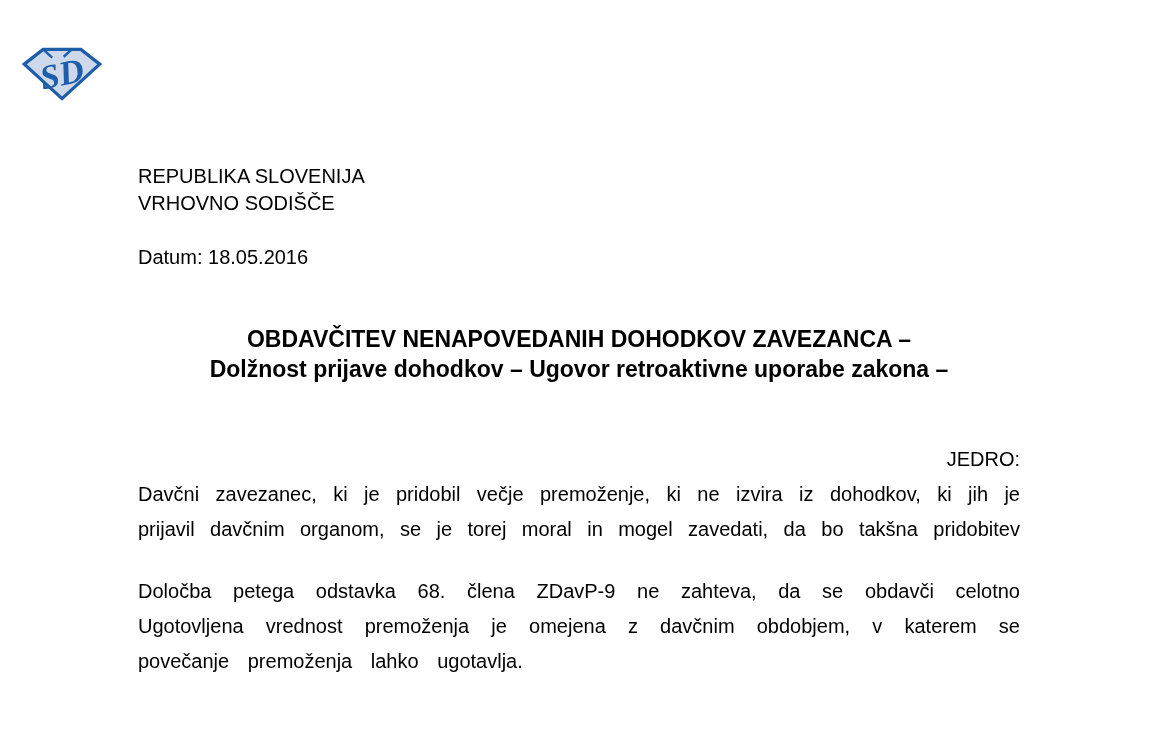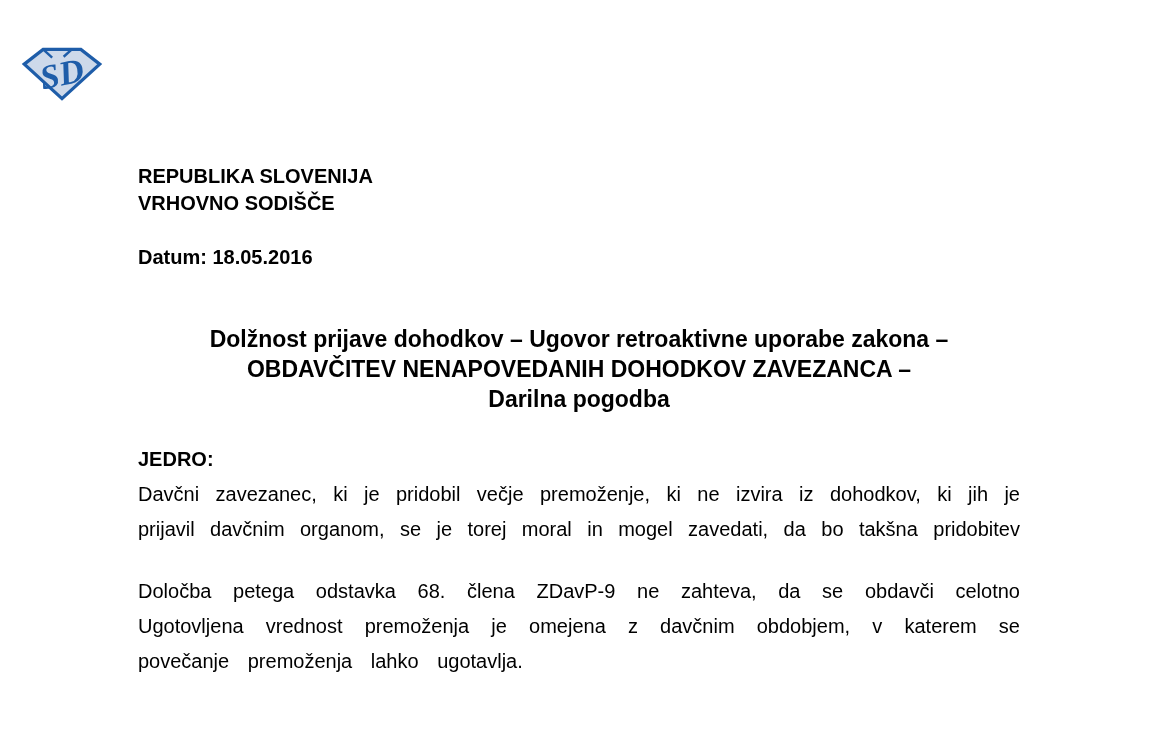--- a/index.html
+++ b/index.html
@@ -30,21 +30,20 @@
     width: 882px;
   }
   .hdr {
     position: absolute;
     top: 163px;
     left: 0;
     width: 100%;
     font-size: 20px;
     line-height: 27px;
     white-space: nowrap;
-    font-weight: bold;
   }
   .blank-line {
     height: 27px;
   }
   .title-block {
     position: absolute;
     top: 324px;
     left: 0;
     width: 100%;
     font-size: 23px;
@@ -57,21 +56,22 @@
   }
   .body-block {
     position: absolute;
     top: 446px;
     left: 0;
     width: 100%;
     font-size: 20px;
     line-height: 27px;
   }
   .jedro {
-    font-weight: 700;
+    font-weight: 400;
+    text-align: right;
   }
   .para .doc-line {
     text-align: justify;
     text-align-last: justify;
     margin-top: 8px;
   }
   .para .doc-line.line-last {
     text-align-last: left;
     word-spacing: 13px;
   }
@@ -90,23 +90,22 @@
   <div class="content">
 
     <div class="hdr">
       <div>REPUBLIKA SLOVENIJA</div>
       <div>VRHOVNO SODIŠČE</div>
       <div class="blank-line"></div>
       <div>Datum: 18.05.2016</div>
     </div>
 
     <div class="title-block">
+        <div class="doc-line">OBDAVČITEV NENAPOVEDANIH DOHODKOV ZAVEZANCA –</div>
         <div class="doc-line">Dolžnost prijave dohodkov – Ugovor retroaktivne uporabe zakona –</div>
-        <div class="doc-line">OBDAVČITEV NENAPOVEDANIH DOHODKOV ZAVEZANCA –</div>
-        <div class="doc-line line-last">Darilna pogodba</div>
       </div>
 
     <div class="body-block">
       <div class="jedro">JEDRO:</div>
       <div class="para">
           <div class="doc-line">Davčni zavezanec, ki je pridobil večje premoženje, ki ne izvira iz dohodkov, ki jih je</div>
           <div class="doc-line">prijavil davčnim organom, se je torej moral in mogel zavedati, da bo takšna pridobitev</div>
         </div>
       <div class="blank-line"></div>
       <div class="para">

